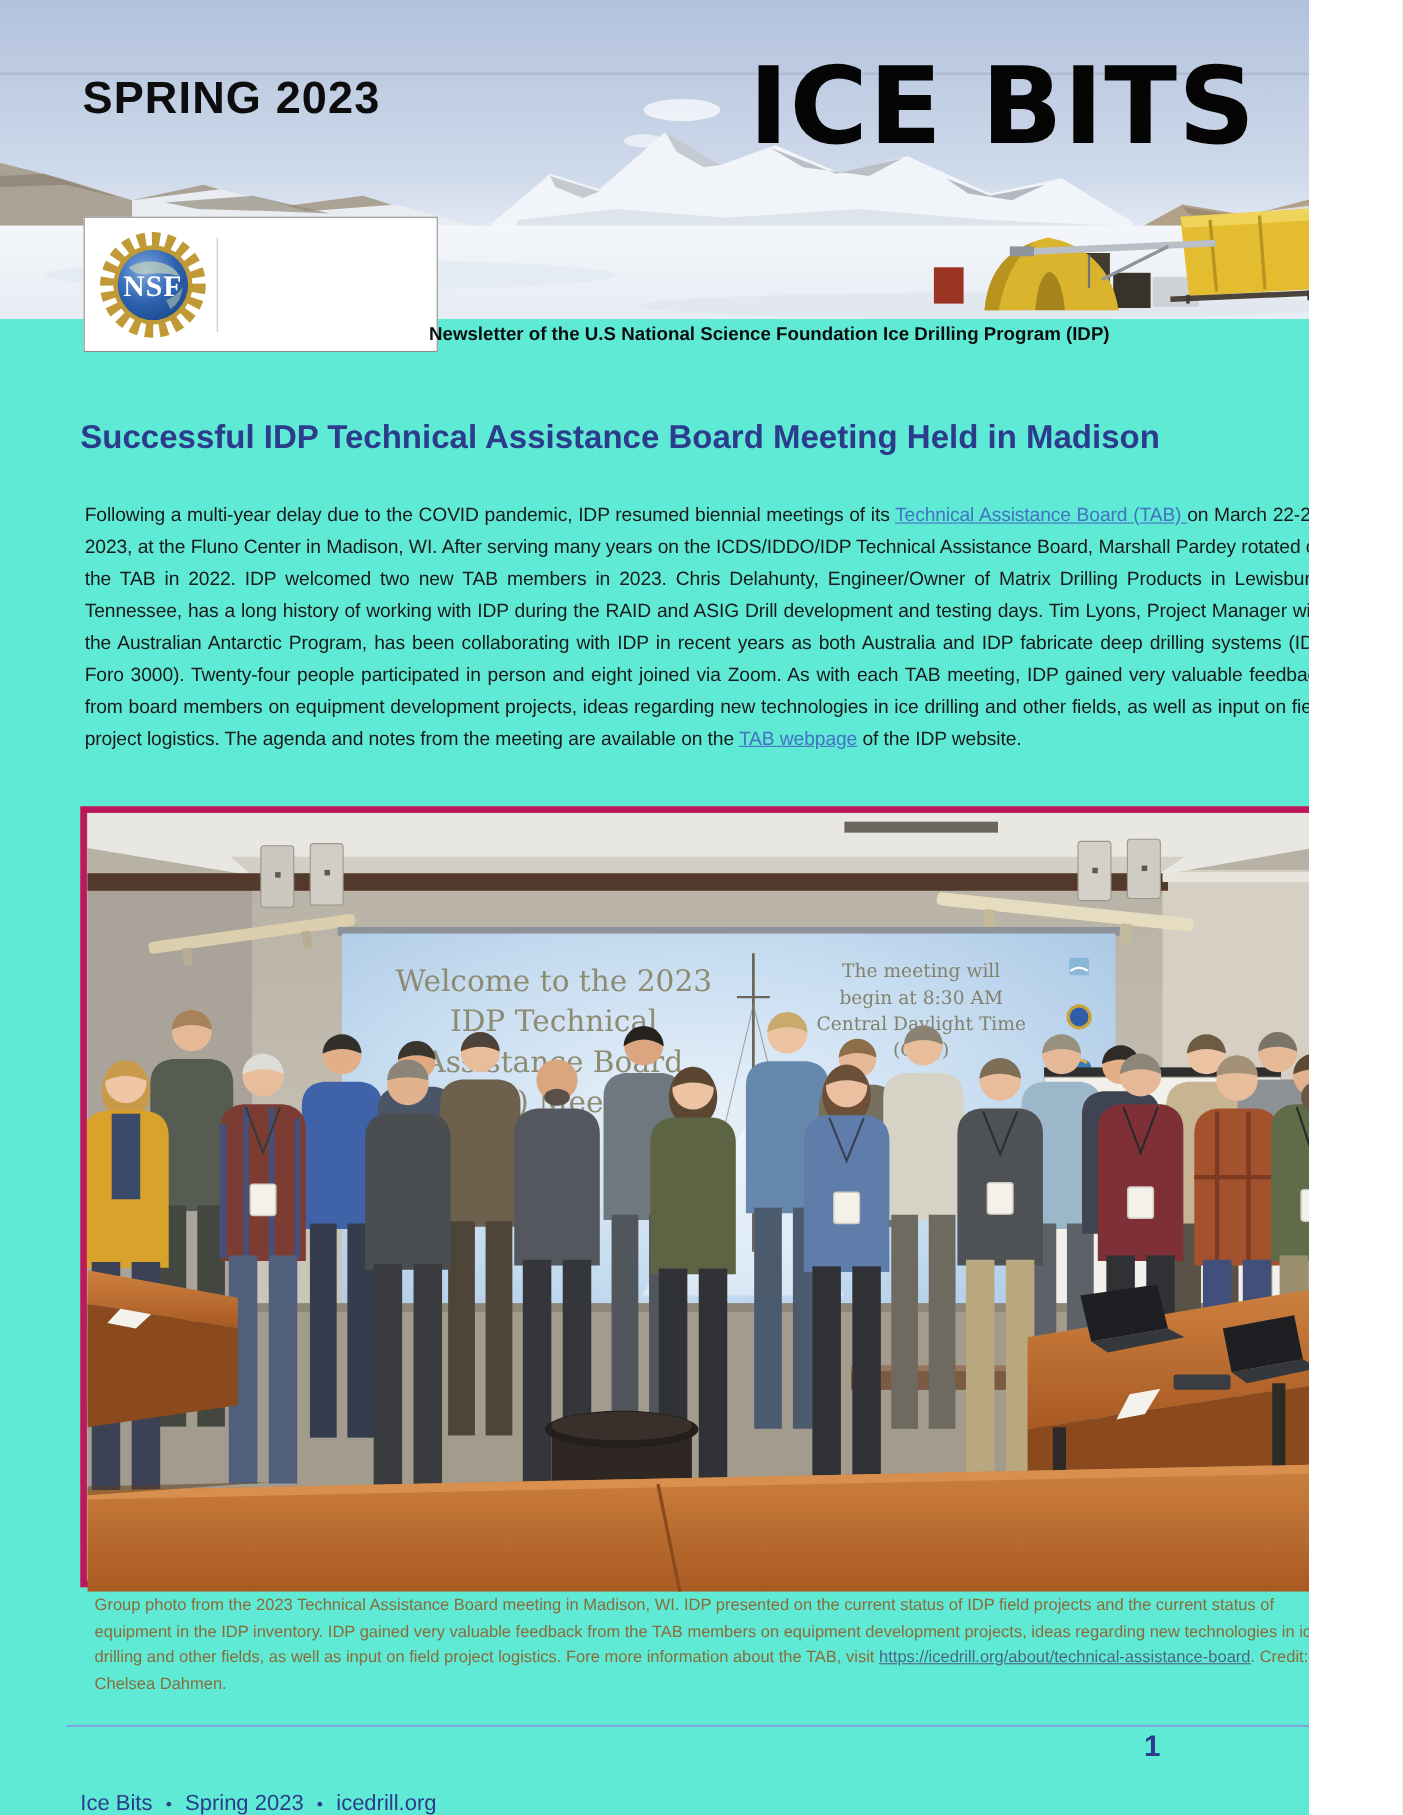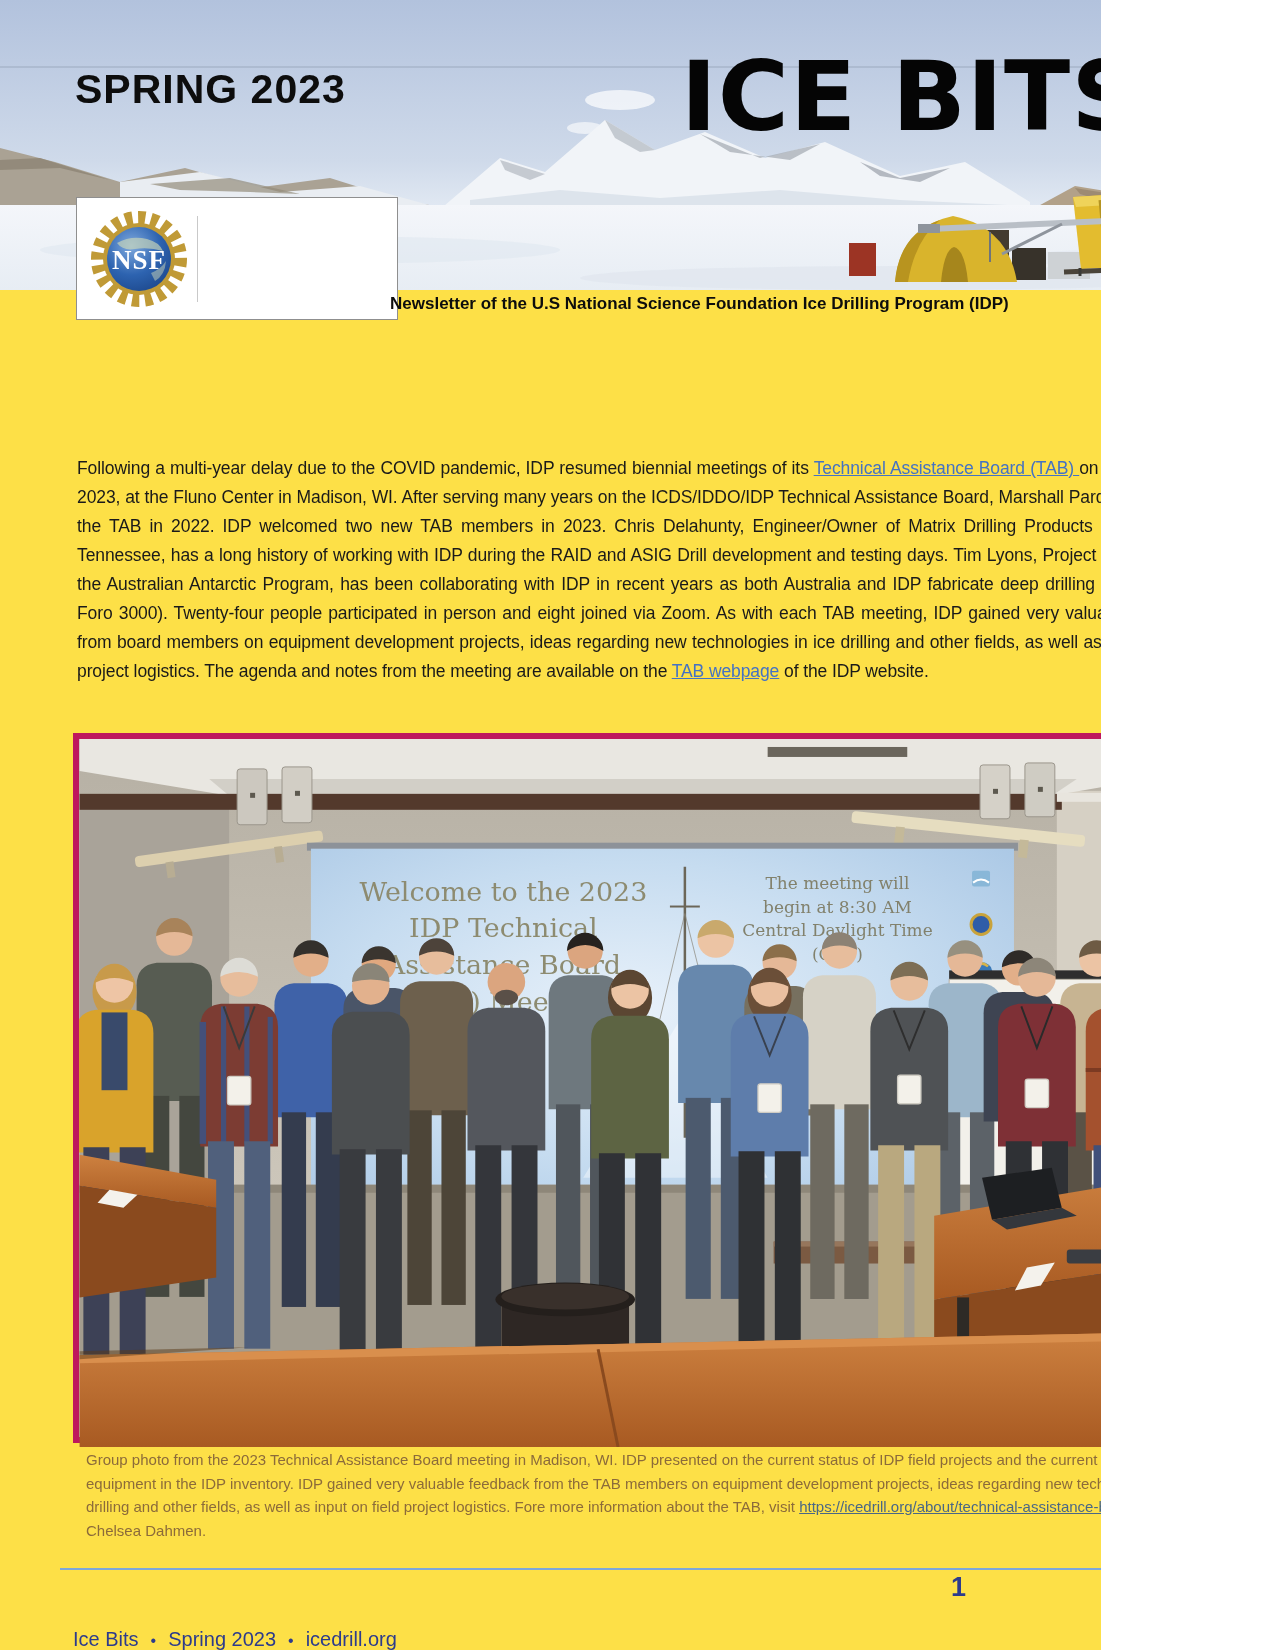--- a/index.html
+++ b/index.html
@@ -1,16 +1,16 @@
 <!DOCTYPE html>
 <html><head>
 <meta charset="utf-8">
 <style>
   html,body{margin:0;padding:0;background:#fff;}
-  .page{position:relative;width:1101px;height:1650px;background:#fde047;overflow:hidden;
+  .page{position:relative;width:1190px;height:1650px;background:#5eead4;overflow:hidden;
         font-family:"Liberation Sans",sans-serif;}
 
   
   .banner{position:absolute;left:0;top:0;width:1275px;height:290px;}
   .banner svg{position:absolute;left:0;top:0;}
   .season{position:absolute;left:75px;top:66px;font-size:41px;font-weight:bold;color:#0d0d0d;
           letter-spacing:1px;font-family:"Liberation Sans",sans-serif;}
   .masthead{position:absolute;right:133px;top:48px;font-size:97px;font-weight:800;color:#050505;
             font-family:"DejaVu Sans","Liberation Sans",sans-serif;letter-spacing:1px;line-height:1;}
 
@@ -135,20 +135,21 @@
       <circle cx="50" cy="50" r="32" fill="url(#globeg)"></circle>
       <path d="M28,34 Q42,26 58,30 Q70,33 74,42 Q60,38 46,40 Q34,42 28,34Z" fill="#cdd8b8" opacity="0.65"></path>
       <path d="M62,64 Q72,60 77,52 Q76,66 66,72 Z" fill="#cdd8b8" opacity="0.5"></path>
       <text x="50" y="60" text-anchor="middle" font-family="Liberation Serif, serif" font-weight="bold" font-size="27" fill="#ffffff" letter-spacing="1">NSF</text>
     </svg>
     <div class="logo-divider"></div>
   </div>
 
   <div class="tagline">Newsletter of the U.S National Science Foundation Ice Drilling Program (IDP)</div>
 
+  <h1 class="headline">Successful IDP Technical Assistance Board Meeting Held in Madison</h1>
 
   <p class="bodytext"><span>Following a multi-year delay due to the COVID pandemic, IDP resumed biennial meetings of its </span><a class="lnk">Technical Assistance Board (TAB) </a><span>on March 22-23, 2023, at the Fluno Center in Madison, WI. After serving many years on the ICDS/IDDO/IDP Technical Assistance Board, Marshall Pardey rotated off the TAB in 2022. IDP welcomed two new TAB members in 2023. Chris Delahunty, Engineer/Owner of Matrix Drilling Products in Lewisburg, Tennessee, has a long history of working with IDP during the RAID and ASIG Drill development and testing days. Tim Lyons, Project Manager with the Australian Antarctic Program, has been collaborating with IDP in recent years as both Australia and IDP fabricate deep drilling systems (IDP Foro 3000). Twenty-four people participated in person and eight joined via Zoom. As with each TAB meeting, IDP gained very valuable feedback from board members on equipment development projects, ideas regarding new technologies in ice drilling and other fields, as well as input on field project logistics. The agenda and notes from the meeting are available on the </span><a class="lnk">TAB webpage</a><span> of the IDP website.</span></p>
 
   <figure class="photo">
     <svg width="1127" height="708" viewBox="0 0 1129 710">
       <defs>
         <linearGradient id="wallg" x1="0" y1="0" x2="0" y2="1">
           <stop offset="0" stop-color="#b6b0a4"></stop>
             <stop offset="1" stop-color="#ccc6ba"></stop>
         </linearGradient>

